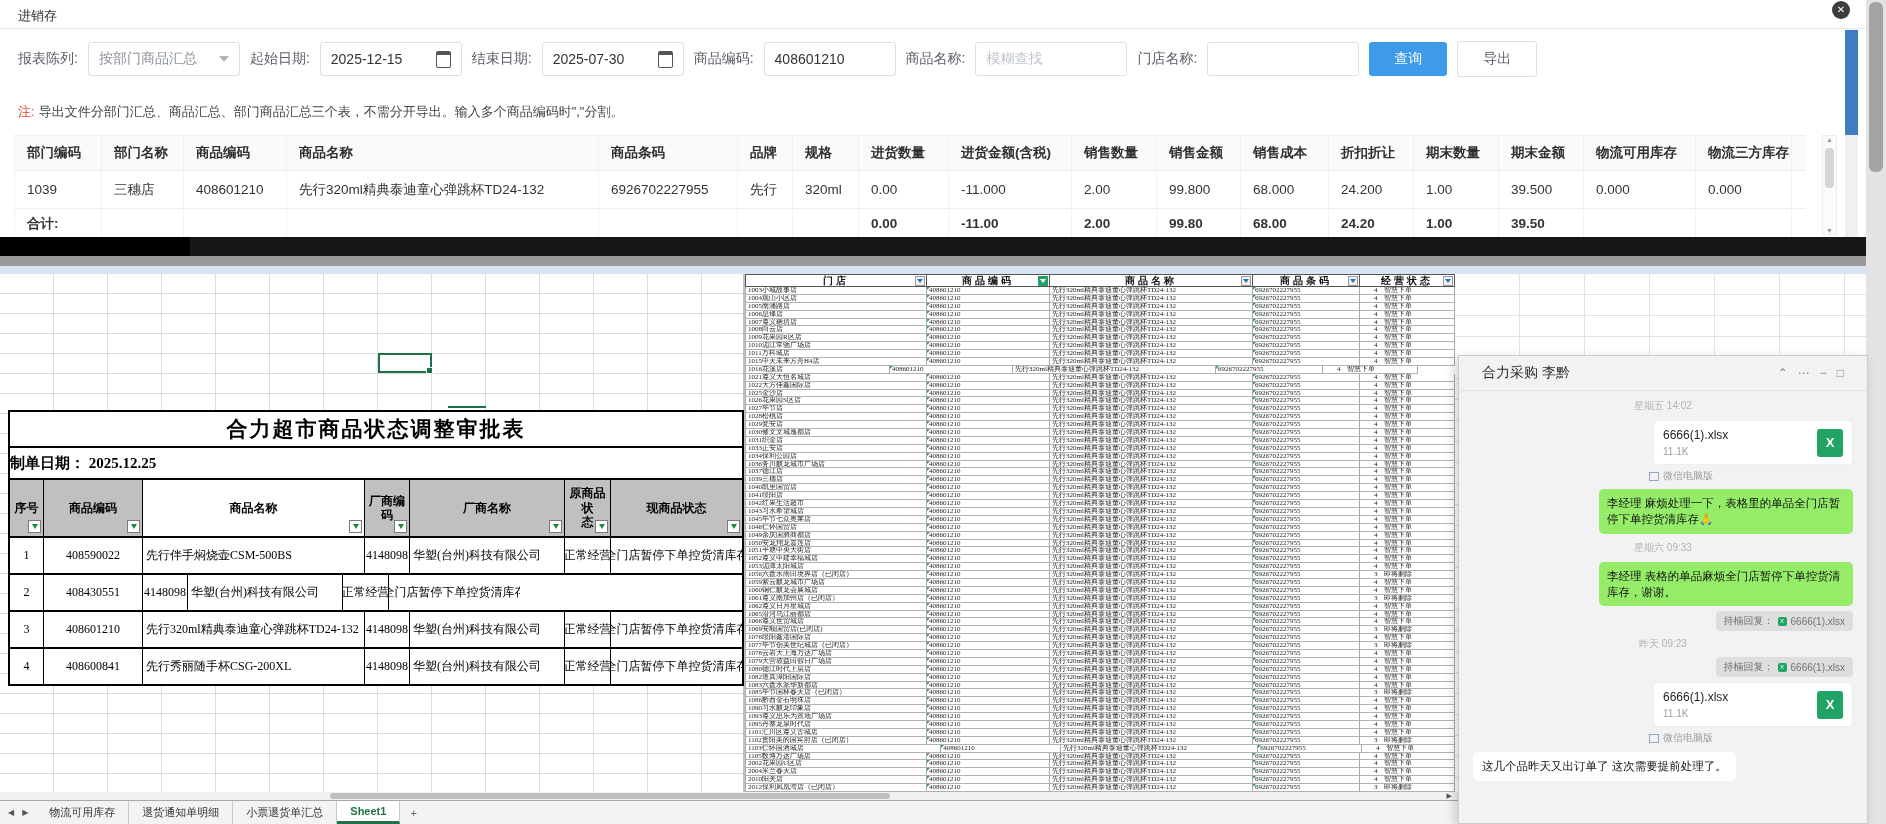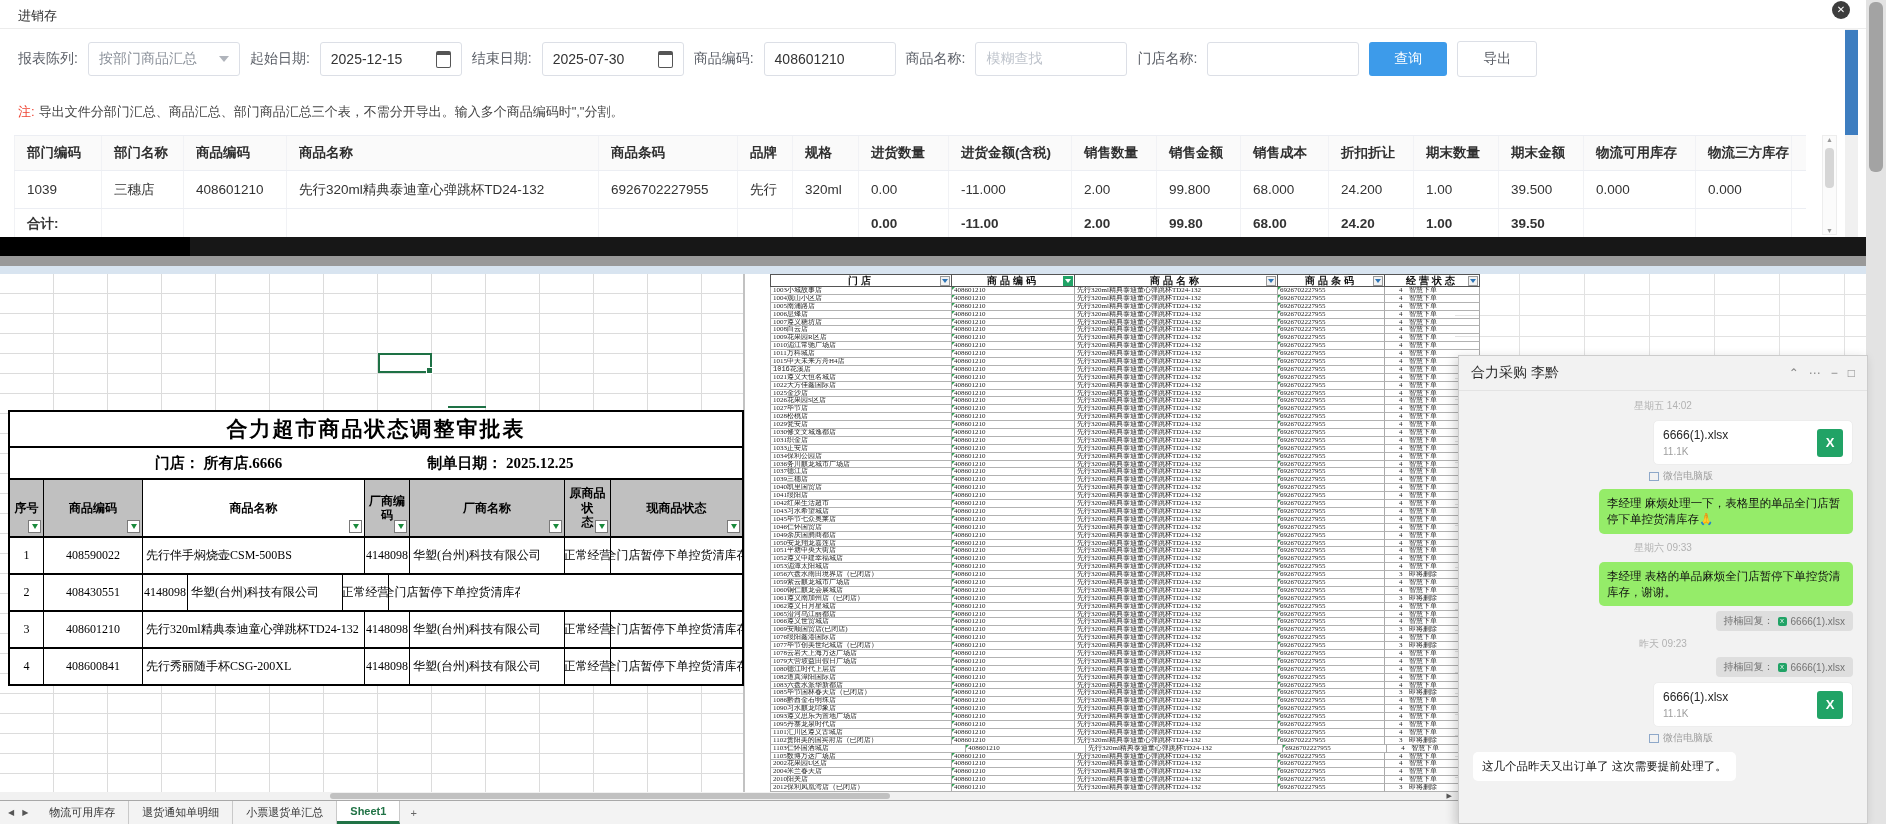--- a/index.html
+++ b/index.html
@@ -67,21 +67,21 @@
   .appr-hcell.white{background:#fff;}
   .appr-hcell:last-child{border-right:none;}
   .filter-box{position:absolute;right:2px;bottom:3px;width:11px;height:11px;background:#fff;border:1px solid #7a7a7a;display:flex;align-items:center;justify-content:center;cursor:pointer;}
   .filter-box i{width:0;height:0;border-left:3px solid transparent;border-right:3px solid transparent;border-top:5px solid #1a8a3c;}
   .appr-row{display:flex;height:35px;border-bottom:2px solid #000;font-size:12px;}
   .appr-row:last-child{border-bottom:none;}
   .appr-cell{border-right:1px solid #000;box-sizing:border-box;display:flex;align-items:center;justify-content:center;overflow:hidden;white-space:nowrap;padding:0 3px;}
   .appr-cell:last-child{border-right:none;}
   .appr-cell.lft{justify-content:flex-start;}
   
-  .stores{left:770px;top:274px;width:710px;font-family:"Liberation Serif",serif;}
+  .stores{left:745px;top:274px;width:710px;font-family:"Liberation Serif",serif;}
   .st-head{display:flex;height:13px;}
   .st-hcell{position:relative;box-sizing:border-box;border:1px solid #555;border-left:none;font-size:10px;font-weight:bold;letter-spacing:3px;text-align:center;line-height:11px;overflow:hidden;white-space:nowrap;background:#fff;color:#111;}
   .st-hcell:first-child{border-left:1px solid #555;}
   .hd-ic{position:absolute;right:1px;top:1px;width:10px;height:10px;box-sizing:border-box;display:flex;align-items:center;justify-content:center;cursor:pointer;}
   .hd-ic.drop{background:#f2f2f2;border:1px solid #9a9a9a;}
   .hd-ic.drop i{width:0;height:0;border-left:3px solid transparent;border-right:3px solid transparent;border-top:4px solid #2e75b6;}
   .hd-ic.funnel{background:#21a366;}
   .hd-ic.funnel i{width:0;height:0;border-left:3px solid transparent;border-right:3px solid transparent;border-top:4px solid #fff;}
   .st-row{display:flex;height:7.9px;}
   .st-cell{position:relative;box-sizing:border-box;border-right:1px solid #aaa;border-bottom:1px solid #b2b2b2;font-size:7px;line-height:7px;color:#222;overflow:hidden;white-space:nowrap;padding-left:2px;}
@@ -93,21 +93,21 @@
   .hscroll{left:0;top:792px;width:1458px;height:8px;background:#f1f1f1;z-index:6;}
   .hscroll .thumb{position:absolute;left:330px;top:1px;width:560px;height:6px;background:#c1c1c1;border-radius:3px;}
   .hscroll .arr{position:absolute;right:6px;top:0;font-size:7px;color:#555;line-height:8px;}
   .tabbar{left:0;top:800px;width:1458px;height:24px;background:#f3f3f3;border-top:1px solid #a8a8a8;box-sizing:border-box;display:flex;align-items:stretch;font-size:11px;z-index:6;}
   .tab-nav{display:flex;align-items:center;gap:8px;padding:0 8px;color:#555;font-size:8px;}
   .sheet-tab{display:flex;align-items:center;padding:0 13px;border-right:1px solid #c9c9c9;color:#333;cursor:pointer;box-sizing:border-box;}
   .sheet-tab.active{background:#fff;color:#217346;font-weight:bold;border-bottom:3px solid #217346;}
   .tab-add{display:flex;align-items:center;padding:0 10px;color:#666;cursor:pointer;}
   
   .wx{left:1458px;top:355px;width:410px;height:469px;background:#f2f2f2;border:1px solid #ccc;box-sizing:border-box;box-shadow:-3px 3px 10px rgba(0,0,0,.18);display:flex;flex-direction:column;z-index:8;}
-  .wx-head{height:34px;display:flex;align-items:center;padding:0 12px;border-bottom:1px solid #e3e3e3;flex-shrink:0;}
+  .wx-head{height:34px;display:flex;align-items:center;padding:0 23px;border-bottom:1px solid #e3e3e3;flex-shrink:0;}
   .wx-title{font-size:14px;color:#2b2b2b;flex:1;}
   .wx-ic{color:#8a8a8a;font-size:12px;margin-left:10px;cursor:pointer;line-height:1;}
   .wx-body{flex:1;padding:4px 14px;display:flex;flex-direction:column;overflow:hidden;}
   .wx-time{align-self:center;font-size:10px;color:#b2b2b2;margin:4px 0;}
   .wx-file{align-self:flex-end;width:200px;background:#fff;border:1px solid #ededed;border-radius:5px;padding:7px 9px;display:flex;align-items:center;margin:3px 0;box-sizing:border-box;cursor:pointer;}
   .wx-file .meta{flex:1;overflow:hidden;}
   .wx-file .fname{font-size:12px;color:#262626;white-space:nowrap;}
   .wx-file .fsize{font-size:10px;color:#9e9e9e;margin-top:4px;}
   .xls-ic{width:26px;height:28px;background:#21a366;border-radius:3px;color:#fff;font-weight:bold;font-size:13px;display:flex;align-items:center;justify-content:center;flex-shrink:0;}
   .wx-src{align-self:flex-end;margin:1px 140px 3px 0;font-size:10px;color:#9e9e9e;display:flex;align-items:center;gap:4px;}
@@ -241,21 +241,20 @@
   <div class="abs excel-bg"></div>
   <div class="abs grid-left"></div>
   <div class="abs grid-right"></div>
   <div class="abs win-sep"></div>
   <div class="abs sel-cell"></div>
   <div class="abs green-mark"></div>
 
   <div class="abs appr">
     <div class="appr-title">合力超市商品状态调整审批表</div>
     <div class="appr-sub">
-      <div class="l">门店：  所有店.6666</div>
       <div class="r">制单日期：   2025.12.25</div>
     </div>
     <div class="appr-head" id="appr-head">
         <div class="appr-hcell" style="width: 34px;">
           <span style="white-space: pre-line;">序号</span>
           <span class="filter-box">
             <i></i>
           </span>
         </div>
         <div class="appr-hcell" style="width: 99px;">
@@ -418,21 +417,21 @@
           <div class="st-cell status" style="width: 95px;"><span class="num">4</span><span class="txt">智慧下单</span></div>
         </div>
         <div class="st-row">
           <div class="st-cell" style="width: 182px;">1015中天未来方舟H4店</div>
           <div class="st-cell gmark" style="width: 123px;">408601210</div>
           <div class="st-cell" style="width: 203px;">先行320ml精典泰迪童心弹跳杯TD24-132</div>
           <div class="st-cell gmark" style="width: 107px;">6926702227955</div>
           <div class="st-cell status" style="width: 95px;"><span class="num">4</span><span class="txt">智慧下单</span></div>
         </div>
         <div class="st-row">
-          <div class="st-cell" style="width: 182px; font-family: Liberation Mono, monospace;">1016花溪店</div>
+          <div class="st-cell" style="width: 145px;">1016花溪店</div>
           <div class="st-cell gmark" style="width: 123px;">408601210</div>
           <div class="st-cell" style="width: 203px;">先行320ml精典泰迪童心弹跳杯TD24-132</div>
           <div class="st-cell gmark" style="width: 107px;">6926702227955</div>
           <div class="st-cell status" style="width: 95px;"><span class="num">4</span><span class="txt">智慧下单</span></div>
         </div>
         <div class="st-row">
           <div class="st-cell" style="width: 182px;">1021遵义大恒名城店</div>
           <div class="st-cell gmark" style="width: 123px;">408601210</div>
           <div class="st-cell" style="width: 203px;">先行320ml精典泰迪童心弹跳杯TD24-132</div>
           <div class="st-cell gmark" style="width: 107px;">6926702227955</div>

